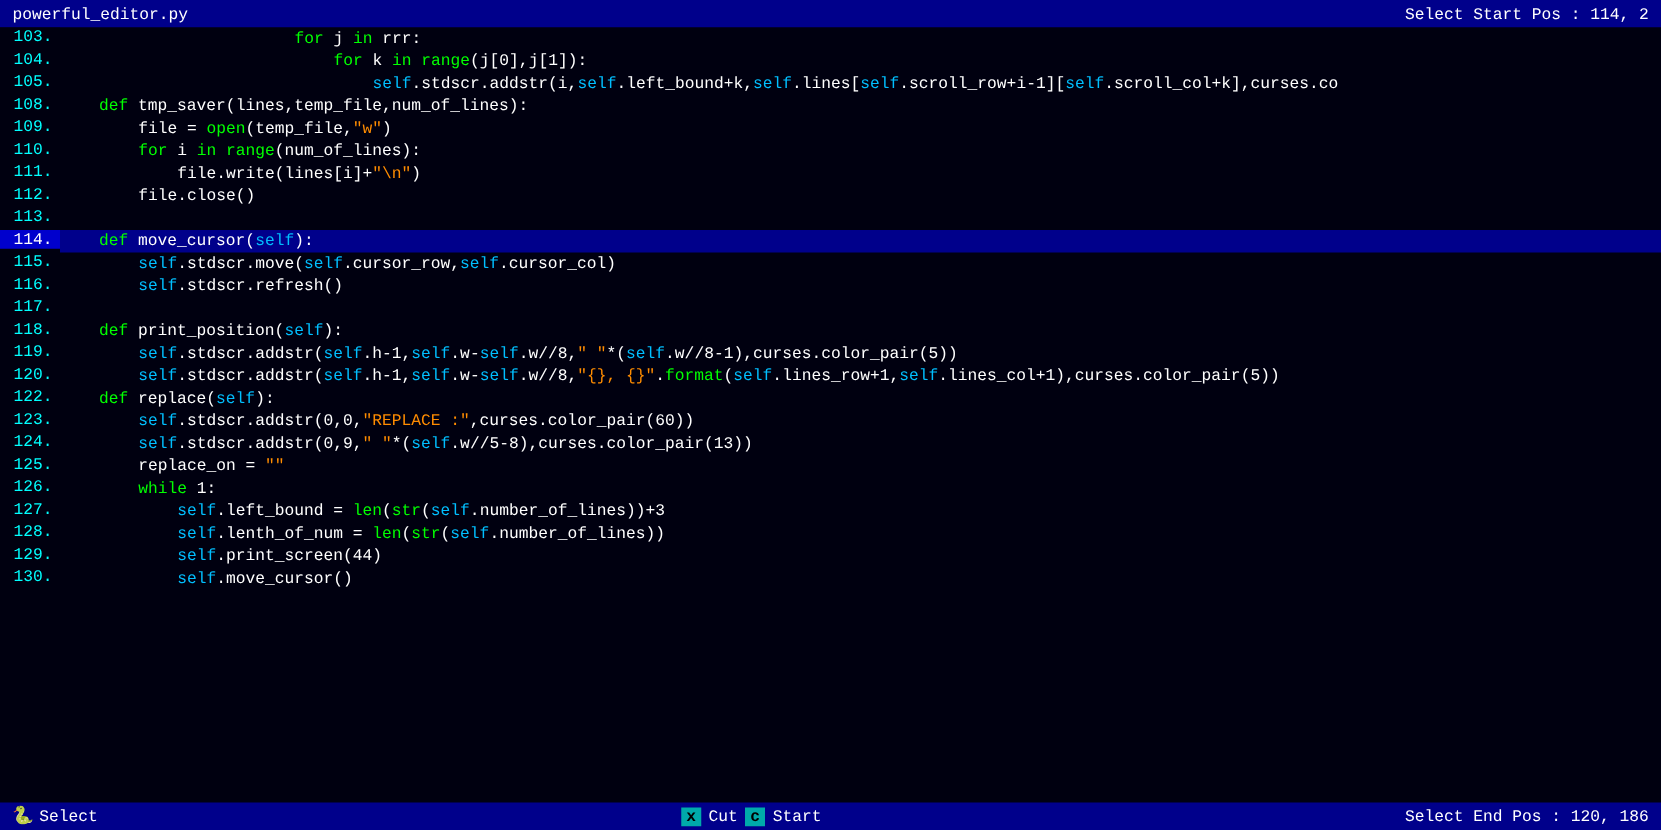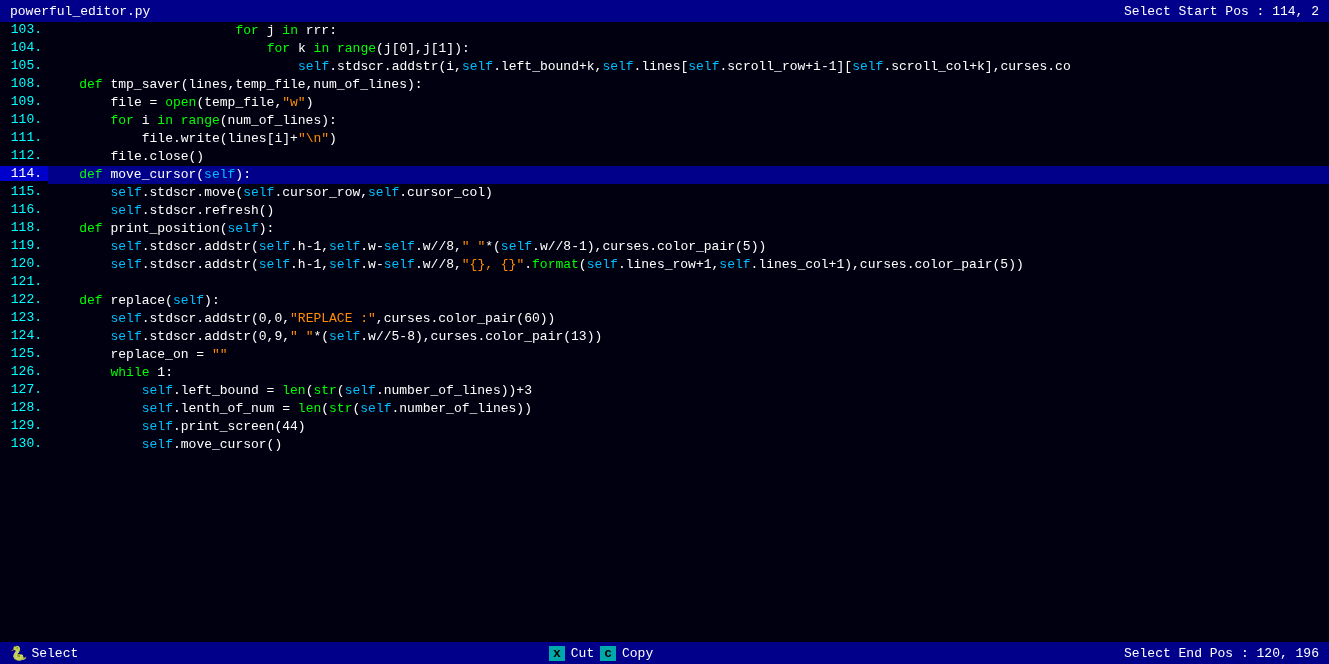--- a/index.html
+++ b/index.html
@@ -116,43 +116,44 @@
 <div id="editor-area">
 
 <div class="code-line"><span class="line-num">103.</span><span class="line-code"><span style="color:#ffffff"> </span><span style="color:#ffffff"> </span><span style="color:#ffffff"> </span><span style="color:#ffffff"> </span><span style="color:#ffffff"> </span><span style="color:#ffffff"> </span><span style="color:#ffffff"> </span><span style="color:#ffffff"> </span><span style="color:#ffffff"> </span><span style="color:#ffffff"> </span><span style="color:#ffffff"> </span><span style="color:#ffffff"> </span><span style="color:#ffffff"> </span><span style="color:#ffffff"> </span><span style="color:#ffffff"> </span><span style="color:#ffffff"> </span><span style="color:#ffffff"> </span><span style="color:#ffffff"> </span><span style="color:#ffffff"> </span><span style="color:#ffffff"> </span><span style="color:#ffffff"> </span><span style="color:#ffffff"> </span><span style="color:#ffffff"> </span><span style="color:#ffffff"> </span><span style="color:#00ff00">for</span><span style="color:#ffffff"> </span><span style="color:#ffffff">j</span><span style="color:#ffffff"> </span><span style="color:#00ff00">in</span><span style="color:#ffffff"> </span><span style="color:#ffffff">rrr</span><span style="color:#ffffff">:</span></span></div>
     <div class="code-line"><span class="line-num">104.</span><span class="line-code"><span style="color:#ffffff"> </span><span style="color:#ffffff"> </span><span style="color:#ffffff"> </span><span style="color:#ffffff"> </span><span style="color:#ffffff"> </span><span style="color:#ffffff"> </span><span style="color:#ffffff"> </span><span style="color:#ffffff"> </span><span style="color:#ffffff"> </span><span style="color:#ffffff"> </span><span style="color:#ffffff"> </span><span style="color:#ffffff"> </span><span style="color:#ffffff"> </span><span style="color:#ffffff"> </span><span style="color:#ffffff"> </span><span style="color:#ffffff"> </span><span style="color:#ffffff"> </span><span style="color:#ffffff"> </span><span style="color:#ffffff"> </span><span style="color:#ffffff"> </span><span style="color:#ffffff"> </span><span style="color:#ffffff"> </span><span style="color:#ffffff"> </span><span style="color:#ffffff"> </span><span style="color:#ffffff"> </span><span style="color:#ffffff"> </span><span style="color:#ffffff"> </span><span style="color:#ffffff"> </span><span style="color:#00ff00">for</span><span style="color:#ffffff"> </span><span style="color:#ffffff">k</span><span style="color:#ffffff"> </span><span style="color:#00ff00">in</span><span style="color:#ffffff"> </span><span style="color:#00ff00">range</span><span style="color:#ffffff">(</span><span style="color:#ffffff">j</span><span style="color:#ffffff">[</span><span style="color:#ffffff">0</span><span style="color:#ffffff">]</span><span style="color:#ffffff">,</span><span style="color:#ffffff">j</span><span style="color:#ffffff">[</span><span style="color:#ffffff">1</span><span style="color:#ffffff">]</span><span style="color:#ffffff">)</span><span style="color:#ffffff">:</span></span></div>
     <div class="code-line"><span class="line-num">105.</span><span class="line-code"><span style="color:#ffffff"> </span><span style="color:#ffffff"> </span><span style="color:#ffffff"> </span><span style="color:#ffffff"> </span><span style="color:#ffffff"> </span><span style="color:#ffffff"> </span><span style="color:#ffffff"> </span><span style="color:#ffffff"> </span><span style="color:#ffffff"> </span><span style="color:#ffffff"> </span><span style="color:#ffffff"> </span><span style="color:#ffffff"> </span><span style="color:#ffffff"> </span><span style="color:#ffffff"> </span><span style="color:#ffffff"> </span><span style="color:#ffffff"> </span><span style="color:#ffffff"> </span><span style="color:#ffffff"> </span><span style="color:#ffffff"> </span><span style="color:#ffffff"> </span><span style="color:#ffffff"> </span><span style="color:#ffffff"> </span><span style="color:#ffffff"> </span><span style="color:#ffffff"> </span><span style="color:#ffffff"> </span><span style="color:#ffffff"> </span><span style="color:#ffffff"> </span><span style="color:#ffffff"> </span><span style="color:#ffffff"> </span><span style="color:#ffffff"> </span><span style="color:#ffffff"> </span><span style="color:#ffffff"> </span><span style="color:#00bfff">self</span><span style="color:#ffffff">.</span><span style="color:#ffffff">stdscr</span><span style="color:#ffffff">.</span><span style="color:#ffffff">addstr</span><span style="color:#ffffff">(</span><span style="color:#ffffff">i</span><span style="color:#ffffff">,</span><span style="color:#00bfff">self</span><span style="color:#ffffff">.</span><span style="color:#ffffff">left_bound</span><span style="color:#ffffff">+</span><span style="color:#ffffff">k</span><span style="color:#ffffff">,</span><span style="color:#00bfff">self</span><span style="color:#ffffff">.</span><span style="color:#ffffff">lines</span><span style="color:#ffffff">[</span><span style="color:#00bfff">self</span><span style="color:#ffffff">.</span><span style="color:#ffffff">scroll_row</span><span style="color:#ffffff">+</span><span style="color:#ffffff">i</span><span style="color:#ffffff">-</span><span style="color:#ffffff">1</span><span style="color:#ffffff">]</span><span style="color:#ffffff">[</span><span style="color:#00bfff">self</span><span style="color:#ffffff">.</span><span style="color:#ffffff">scroll_col</span><span style="color:#ffffff">+</span><span style="color:#ffffff">k</span><span style="color:#ffffff">]</span><span style="color:#ffffff">,</span><span style="color:#ffffff">curses</span><span style="color:#ffffff">.</span><span style="color:#ffffff">co</span></span></div>
     <div class="code-line"><span class="line-num">108.</span><span class="line-code"><span style="color:#ffffff"> </span><span style="color:#ffffff"> </span><span style="color:#ffffff"> </span><span style="color:#ffffff"> </span><span style="color:#00ff00">def</span><span style="color:#ffffff"> </span><span style="color:#ffffff">tmp_saver</span><span style="color:#ffffff">(</span><span style="color:#ffffff">lines</span><span style="color:#ffffff">,</span><span style="color:#ffffff">temp_file</span><span style="color:#ffffff">,</span><span style="color:#ffffff">num_of_lines</span><span style="color:#ffffff">)</span><span style="color:#ffffff">:</span></span></div>
     <div class="code-line"><span class="line-num">109.</span><span class="line-code"><span style="color:#ffffff"> </span><span style="color:#ffffff"> </span><span style="color:#ffffff"> </span><span style="color:#ffffff"> </span><span style="color:#ffffff"> </span><span style="color:#ffffff"> </span><span style="color:#ffffff"> </span><span style="color:#ffffff"> </span><span style="color:#ffffff">file</span><span style="color:#ffffff"> </span><span style="color:#ffffff">=</span><span style="color:#ffffff"> </span><span style="color:#00ff00">open</span><span style="color:#ffffff">(</span><span style="color:#ffffff">temp_file</span><span style="color:#ffffff">,</span><span style="color:#ff8c00">"w"</span><span style="color:#ffffff">)</span></span></div>
     <div class="code-line"><span class="line-num">110.</span><span class="line-code"><span style="color:#ffffff"> </span><span style="color:#ffffff"> </span><span style="color:#ffffff"> </span><span style="color:#ffffff"> </span><span style="color:#ffffff"> </span><span style="color:#ffffff"> </span><span style="color:#ffffff"> </span><span style="color:#ffffff"> </span><span style="color:#00ff00">for</span><span style="color:#ffffff"> </span><span style="color:#ffffff">i</span><span style="color:#ffffff"> </span><span style="color:#00ff00">in</span><span style="color:#ffffff"> </span><span style="color:#00ff00">range</span><span style="color:#ffffff">(</span><span style="color:#ffffff">num_of_lines</span><span style="color:#ffffff">)</span><span style="color:#ffffff">:</span></span></div>
     <div class="code-line"><span class="line-num">111.</span><span class="line-code"><span style="color:#ffffff"> </span><span style="color:#ffffff"> </span><span style="color:#ffffff"> </span><span style="color:#ffffff"> </span><span style="color:#ffffff"> </span><span style="color:#ffffff"> </span><span style="color:#ffffff"> </span><span style="color:#ffffff"> </span><span style="color:#ffffff"> </span><span style="color:#ffffff"> </span><span style="color:#ffffff"> </span><span style="color:#ffffff"> </span><span style="color:#ffffff">file</span><span style="color:#ffffff">.</span><span style="color:#ffffff">write</span><span style="color:#ffffff">(</span><span style="color:#ffffff">lines</span><span style="color:#ffffff">[</span><span style="color:#ffffff">i</span><span style="color:#ffffff">]</span><span style="color:#ffffff">+</span><span style="color:#ff8c00">"\n"</span><span style="color:#ffffff">)</span></span></div>
     <div class="code-line"><span class="line-num">112.</span><span class="line-code"><span style="color:#ffffff"> </span><span style="color:#ffffff"> </span><span style="color:#ffffff"> </span><span style="color:#ffffff"> </span><span style="color:#ffffff"> </span><span style="color:#ffffff"> </span><span style="color:#ffffff"> </span><span style="color:#ffffff"> </span><span style="color:#ffffff">file</span><span style="color:#ffffff">.</span><span style="color:#ffffff">close</span><span style="color:#ffffff">(</span><span style="color:#ffffff">)</span></span></div>
+    <div class="code-line"><span class="line-num">113.</span><span class="line-code">&nbsp;</span></div>
     <div class="code-line line-114"><span class="line-num" style="background: rgb(0, 0, 205); color: rgb(255, 255, 255);">114.</span><span class="line-code" style="background: rgb(0, 0, 139);"><span style="color:#ffffff"> </span><span style="color:#ffffff"> </span><span style="color:#ffffff"> </span><span style="color:#ffffff"> </span><span style="color:#00ff00">def</span><span style="color:#ffffff"> </span><span style="color:#ffffff">move_cursor</span><span style="color:#ffffff">(</span><span style="color:#00bfff">self</span><span style="color:#ffffff">)</span><span style="color:#ffffff">:</span></span></div>
     <div class="code-line"><span class="line-num">115.</span><span class="line-code"><span style="color:#ffffff"> </span><span style="color:#ffffff"> </span><span style="color:#ffffff"> </span><span style="color:#ffffff"> </span><span style="color:#ffffff"> </span><span style="color:#ffffff"> </span><span style="color:#ffffff"> </span><span style="color:#ffffff"> </span><span style="color:#00bfff">self</span><span style="color:#ffffff">.</span><span style="color:#ffffff">stdscr</span><span style="color:#ffffff">.</span><span style="color:#ffffff">move</span><span style="color:#ffffff">(</span><span style="color:#00bfff">self</span><span style="color:#ffffff">.</span><span style="color:#ffffff">cursor_row</span><span style="color:#ffffff">,</span><span style="color:#00bfff">self</span><span style="color:#ffffff">.</span><span style="color:#ffffff">cursor_col</span><span style="color:#ffffff">)</span></span></div>
     <div class="code-line"><span class="line-num">116.</span><span class="line-code"><span style="color:#ffffff"> </span><span style="color:#ffffff"> </span><span style="color:#ffffff"> </span><span style="color:#ffffff"> </span><span style="color:#ffffff"> </span><span style="color:#ffffff"> </span><span style="color:#ffffff"> </span><span style="color:#ffffff"> </span><span style="color:#00bfff">self</span><span style="color:#ffffff">.</span><span style="color:#ffffff">stdscr</span><span style="color:#ffffff">.</span><span style="color:#ffffff">refresh</span><span style="color:#ffffff">(</span><span style="color:#ffffff">)</span></span></div>
+    <div class="code-line"><span class="line-num">117.</span><span class="line-code">&nbsp;</span></div>
     <div class="code-line"><span class="line-num">118.</span><span class="line-code"><span style="color:#ffffff"> </span><span style="color:#ffffff"> </span><span style="color:#ffffff"> </span><span style="color:#ffffff"> </span><span style="color:#00ff00">def</span><span style="color:#ffffff"> </span><span style="color:#ffffff">print_position</span><span style="color:#ffffff">(</span><span style="color:#00bfff">self</span><span style="color:#ffffff">)</span><span style="color:#ffffff">:</span></span></div>
     <div class="code-line"><span class="line-num">119.</span><span class="line-code"><span style="color:#ffffff"> </span><span style="color:#ffffff"> </span><span style="color:#ffffff"> </span><span style="color:#ffffff"> </span><span style="color:#ffffff"> </span><span style="color:#ffffff"> </span><span style="color:#ffffff"> </span><span style="color:#ffffff"> </span><span style="color:#00bfff">self</span><span style="color:#ffffff">.</span><span style="color:#ffffff">stdscr</span><span style="color:#ffffff">.</span><span style="color:#ffffff">addstr</span><span style="color:#ffffff">(</span><span style="color:#00bfff">self</span><span style="color:#ffffff">.</span><span style="color:#ffffff">h</span><span style="color:#ffffff">-</span><span style="color:#ffffff">1</span><span style="color:#ffffff">,</span><span style="color:#00bfff">self</span><span style="color:#ffffff">.</span><span style="color:#ffffff">w</span><span style="color:#ffffff">-</span><span style="color:#00bfff">self</span><span style="color:#ffffff">.</span><span style="color:#ffffff">w</span><span style="color:#ffffff">/</span><span style="color:#ffffff">/</span><span style="color:#ffffff">8</span><span style="color:#ffffff">,</span><span style="color:#ff8c00">" "</span><span style="color:#ffffff">*</span><span style="color:#ffffff">(</span><span style="color:#00bfff">self</span><span style="color:#ffffff">.</span><span style="color:#ffffff">w</span><span style="color:#ffffff">/</span><span style="color:#ffffff">/</span><span style="color:#ffffff">8</span><span style="color:#ffffff">-</span><span style="color:#ffffff">1</span><span style="color:#ffffff">)</span><span style="color:#ffffff">,</span><span style="color:#ffffff">curses</span><span style="color:#ffffff">.</span><span style="color:#ffffff">color_pair</span><span style="color:#ffffff">(</span><span style="color:#ffffff">5</span><span style="color:#ffffff">)</span><span style="color:#ffffff">)</span></span></div>
     <div class="code-line"><span class="line-num">120.</span><span class="line-code"><span style="color:#ffffff"> </span><span style="color:#ffffff"> </span><span style="color:#ffffff"> </span><span style="color:#ffffff"> </span><span style="color:#ffffff"> </span><span style="color:#ffffff"> </span><span style="color:#ffffff"> </span><span style="color:#ffffff"> </span><span style="color:#00bfff">self</span><span style="color:#ffffff">.</span><span style="color:#ffffff">stdscr</span><span style="color:#ffffff">.</span><span style="color:#ffffff">addstr</span><span style="color:#ffffff">(</span><span style="color:#00bfff">self</span><span style="color:#ffffff">.</span><span style="color:#ffffff">h</span><span style="color:#ffffff">-</span><span style="color:#ffffff">1</span><span style="color:#ffffff">,</span><span style="color:#00bfff">self</span><span style="color:#ffffff">.</span><span style="color:#ffffff">w</span><span style="color:#ffffff">-</span><span style="color:#00bfff">self</span><span style="color:#ffffff">.</span><span style="color:#ffffff">w</span><span style="color:#ffffff">/</span><span style="color:#ffffff">/</span><span style="color:#ffffff">8</span><span style="color:#ffffff">,</span><span style="color:#ff8c00">"{}, {}"</span><span style="color:#ffffff">.</span><span style="color:#00ff00">format</span><span style="color:#ffffff">(</span><span style="color:#00bfff">self</span><span style="color:#ffffff">.</span><span style="color:#ffffff">lines_row</span><span style="color:#ffffff">+</span><span style="color:#ffffff">1</span><span style="color:#ffffff">,</span><span style="color:#00bfff">self</span><span style="color:#ffffff">.</span><span style="color:#ffffff">lines_col</span><span style="color:#ffffff">+</span><span style="color:#ffffff">1</span><span style="color:#ffffff">)</span><span style="color:#ffffff">,</span><span style="color:#ffffff">curses</span><span style="color:#ffffff">.</span><span style="color:#ffffff">color_pair</span><span style="color:#ffffff">(</span><span style="color:#ffffff">5</span><span style="color:#ffffff">)</span><span style="color:#ffffff">)</span></span></div>
-    <div class="code-line"><span class="line-num">121.</span><span class="line-code">&nbsp;</span></div>
     <div class="code-line"><span class="line-num">122.</span><span class="line-code"><span style="color:#ffffff"> </span><span style="color:#ffffff"> </span><span style="color:#ffffff"> </span><span style="color:#ffffff"> </span><span style="color:#00ff00">def</span><span style="color:#ffffff"> </span><span style="color:#ffffff">replace</span><span style="color:#ffffff">(</span><span style="color:#00bfff">self</span><span style="color:#ffffff">)</span><span style="color:#ffffff">:</span></span></div>
     <div class="code-line"><span class="line-num">123.</span><span class="line-code"><span style="color:#ffffff"> </span><span style="color:#ffffff"> </span><span style="color:#ffffff"> </span><span style="color:#ffffff"> </span><span style="color:#ffffff"> </span><span style="color:#ffffff"> </span><span style="color:#ffffff"> </span><span style="color:#ffffff"> </span><span style="color:#00bfff">self</span><span style="color:#ffffff">.</span><span style="color:#ffffff">stdscr</span><span style="color:#ffffff">.</span><span style="color:#ffffff">addstr</span><span style="color:#ffffff">(</span><span style="color:#ffffff">0</span><span style="color:#ffffff">,</span><span style="color:#ffffff">0</span><span style="color:#ffffff">,</span><span style="color:#ff8c00">"REPLACE :"</span><span style="color:#ffffff">,</span><span style="color:#ffffff">curses</span><span style="color:#ffffff">.</span><span style="color:#ffffff">color_pair</span><span style="color:#ffffff">(</span><span style="color:#ffffff">60</span><span style="color:#ffffff">)</span><span style="color:#ffffff">)</span></span></div>
     <div class="code-line"><span class="line-num">124.</span><span class="line-code"><span style="color:#ffffff"> </span><span style="color:#ffffff"> </span><span style="color:#ffffff"> </span><span style="color:#ffffff"> </span><span style="color:#ffffff"> </span><span style="color:#ffffff"> </span><span style="color:#ffffff"> </span><span style="color:#ffffff"> </span><span style="color:#00bfff">self</span><span style="color:#ffffff">.</span><span style="color:#ffffff">stdscr</span><span style="color:#ffffff">.</span><span style="color:#ffffff">addstr</span><span style="color:#ffffff">(</span><span style="color:#ffffff">0</span><span style="color:#ffffff">,</span><span style="color:#ffffff">9</span><span style="color:#ffffff">,</span><span style="color:#ff8c00">" "</span><span style="color:#ffffff">*</span><span style="color:#ffffff">(</span><span style="color:#00bfff">self</span><span style="color:#ffffff">.</span><span style="color:#ffffff">w</span><span style="color:#ffffff">/</span><span style="color:#ffffff">/</span><span style="color:#ffffff">5</span><span style="color:#ffffff">-</span><span style="color:#ffffff">8</span><span style="color:#ffffff">)</span><span style="color:#ffffff">,</span><span style="color:#ffffff">curses</span><span style="color:#ffffff">.</span><span style="color:#ffffff">color_pair</span><span style="color:#ffffff">(</span><span style="color:#ffffff">13</span><span style="color:#ffffff">)</span><span style="color:#ffffff">)</span></span></div>
     <div class="code-line"><span class="line-num">125.</span><span class="line-code"><span style="color:#ffffff"> </span><span style="color:#ffffff"> </span><span style="color:#ffffff"> </span><span style="color:#ffffff"> </span><span style="color:#ffffff"> </span><span style="color:#ffffff"> </span><span style="color:#ffffff"> </span><span style="color:#ffffff"> </span><span style="color:#ffffff">replace_on</span><span style="color:#ffffff"> </span><span style="color:#ffffff">=</span><span style="color:#ffffff"> </span><span style="color:#ff8c00">""</span></span></div>
     <div class="code-line"><span class="line-num">126.</span><span class="line-code"><span style="color:#ffffff"> </span><span style="color:#ffffff"> </span><span style="color:#ffffff"> </span><span style="color:#ffffff"> </span><span style="color:#ffffff"> </span><span style="color:#ffffff"> </span><span style="color:#ffffff"> </span><span style="color:#ffffff"> </span><span style="color:#00ff00">while</span><span style="color:#ffffff"> </span><span style="color:#ffffff">1</span><span style="color:#ffffff">:</span></span></div>
     <div class="code-line"><span class="line-num">127.</span><span class="line-code"><span style="color:#ffffff"> </span><span style="color:#ffffff"> </span><span style="color:#ffffff"> </span><span style="color:#ffffff"> </span><span style="color:#ffffff"> </span><span style="color:#ffffff"> </span><span style="color:#ffffff"> </span><span style="color:#ffffff"> </span><span style="color:#ffffff"> </span><span style="color:#ffffff"> </span><span style="color:#ffffff"> </span><span style="color:#ffffff"> </span><span style="color:#00bfff">self</span><span style="color:#ffffff">.</span><span style="color:#ffffff">left_bound</span><span style="color:#ffffff"> </span><span style="color:#ffffff">=</span><span style="color:#ffffff"> </span><span style="color:#00ff00">len</span><span style="color:#ffffff">(</span><span style="color:#00ff00">str</span><span style="color:#ffffff">(</span><span style="color:#00bfff">self</span><span style="color:#ffffff">.</span><span style="color:#ffffff">number_of_lines</span><span style="color:#ffffff">)</span><span style="color:#ffffff">)</span><span style="color:#ffffff">+</span><span style="color:#ffffff">3</span></span></div>
     <div class="code-line"><span class="line-num">128.</span><span class="line-code"><span style="color:#ffffff"> </span><span style="color:#ffffff"> </span><span style="color:#ffffff"> </span><span style="color:#ffffff"> </span><span style="color:#ffffff"> </span><span style="color:#ffffff"> </span><span style="color:#ffffff"> </span><span style="color:#ffffff"> </span><span style="color:#ffffff"> </span><span style="color:#ffffff"> </span><span style="color:#ffffff"> </span><span style="color:#ffffff"> </span><span style="color:#00bfff">self</span><span style="color:#ffffff">.</span><span style="color:#ffffff">lenth_of_num</span><span style="color:#ffffff"> </span><span style="color:#ffffff">=</span><span style="color:#ffffff"> </span><span style="color:#00ff00">len</span><span style="color:#ffffff">(</span><span style="color:#00ff00">str</span><span style="color:#ffffff">(</span><span style="color:#00bfff">self</span><span style="color:#ffffff">.</span><span style="color:#ffffff">number_of_lines</span><span style="color:#ffffff">)</span><span style="color:#ffffff">)</span></span></div>
     <div class="code-line"><span class="line-num">129.</span><span class="line-code"><span style="color:#ffffff"> </span><span style="color:#ffffff"> </span><span style="color:#ffffff"> </span><span style="color:#ffffff"> </span><span style="color:#ffffff"> </span><span style="color:#ffffff"> </span><span style="color:#ffffff"> </span><span style="color:#ffffff"> </span><span style="color:#ffffff"> </span><span style="color:#ffffff"> </span><span style="color:#ffffff"> </span><span style="color:#ffffff"> </span><span style="color:#00bfff">self</span><span style="color:#ffffff">.</span><span style="color:#ffffff">print_screen</span><span style="color:#ffffff">(</span><span style="color:#ffffff">44</span><span style="color:#ffffff">)</span></span></div>
     <div class="code-line"><span class="line-num">130.</span><span class="line-code"><span style="color:#ffffff"> </span><span style="color:#ffffff"> </span><span style="color:#ffffff"> </span><span style="color:#ffffff"> </span><span style="color:#ffffff"> </span><span style="color:#ffffff"> </span><span style="color:#ffffff"> </span><span style="color:#ffffff"> </span><span style="color:#ffffff"> </span><span style="color:#ffffff"> </span><span style="color:#ffffff"> </span><span style="color:#ffffff"> </span><span style="color:#00bfff">self</span><span style="color:#ffffff">.</span><span style="color:#ffffff">move_cursor</span><span style="color:#ffffff">(</span><span style="color:#ffffff">)</span></span></div>
   </div>
 
 <div id="bottom-bar">
   <div class="bottom-left python-indicator">
     <span class="snake-icon">🐍</span>
     <span>Select</span>
   </div>
   <div class="bottom-center">
     <span class="cut-key">x</span>
     <span class="cut-label">Cut</span>
     <span class="copy-key">c</span>
-    <span class="copy-label">Copy</span>
+    <span class="copy-label">Start</span>
   </div>
-  <div class="bottom-right">Select End Pos : 120, 196</div>
+  <div class="bottom-right">Select End Pos : 120, 186</div>
 </div>
 
 </body></html>

